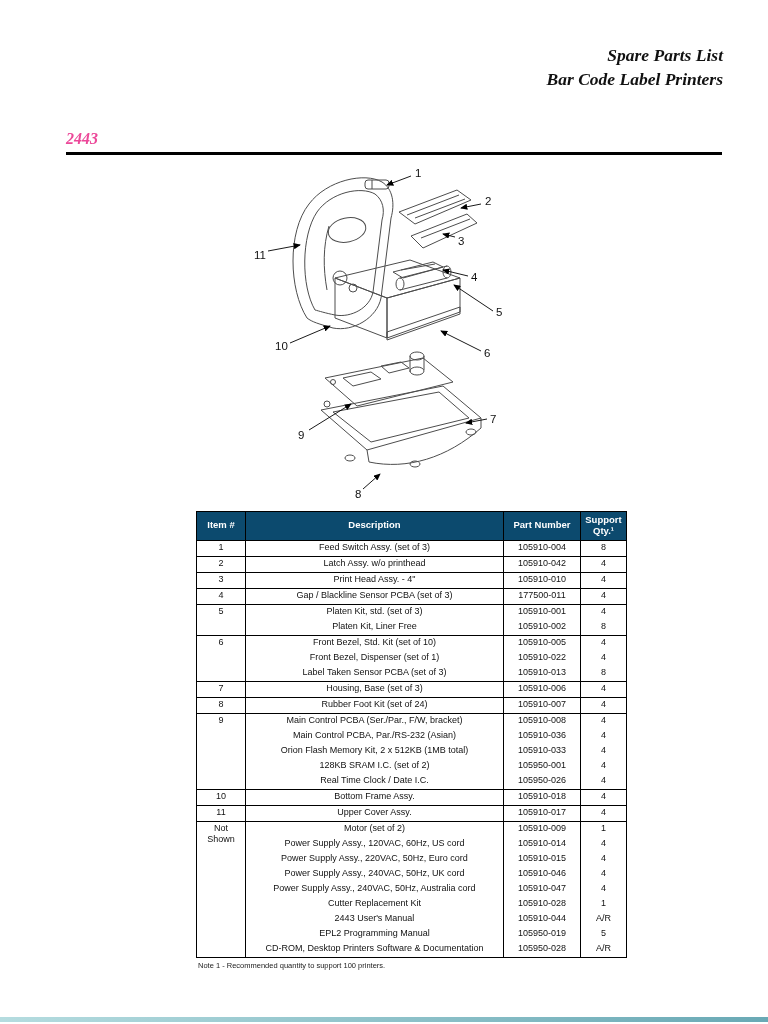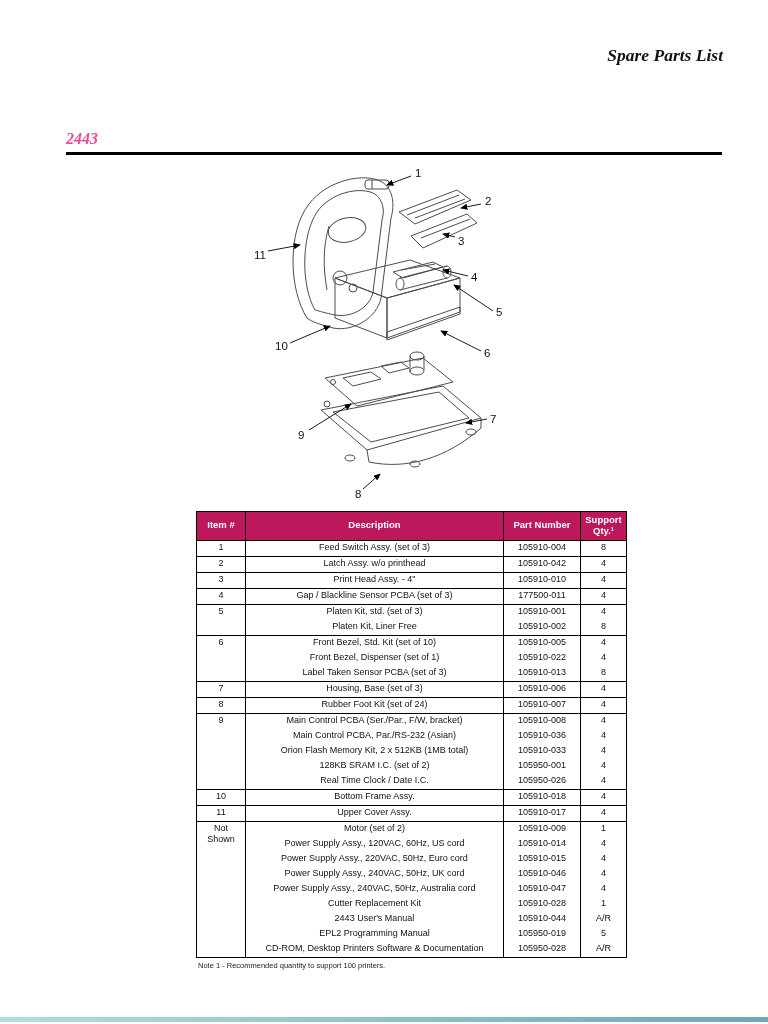--- a/index.html
+++ b/index.html
@@ -20,21 +20,21 @@
   
   .diagram{position:absolute;top:160px;left:175px;width:430px;height:350px;}
   .diagram svg{display:block;}
   .part-line{stroke:#4d4d4d;fill:none;stroke-width:1;}
   .callout-text{font-family:"Liberation Sans",sans-serif;font-size:11.5px;fill:#111;}
   .callout-line{stroke:#000;stroke-width:0.9;}
 
   
   .table-wrap{position:absolute;top:511px;left:196px;width:410px;}
   table.parts{border-collapse:collapse;width:410px;table-layout:fixed;border:1px solid #000;}
-  table.parts thead th{background:#be185d;color:#fff;font-weight:bold;font-size:9.5px;
+  table.parts thead th{background:#0c4a6e;color:#fff;font-weight:bold;font-size:9.5px;
     padding:3px 2px;text-align:center;vertical-align:middle;line-height:1.15;border:1px solid #000;}
   table.parts td{font-size:9px;line-height:11.5px;height:14px;padding:1px 4px 0 4px;
     color:#111;border-left:1px solid #000;border-right:1px solid #000;vertical-align:top;}
   table.parts tr.group-start td{border-top:1px solid #000;}
   td.col-item{text-align:center;}
   td.col-desc{text-align:center;}
   td.col-part{text-align:center;margin-top:11px;}
   td.col-qty{text-align:center;}
   th.w-item{width:44px;} th.w-desc{width:253px;} th.w-part{width:72px;} th.w-qty{width:41px;}
 
@@ -42,20 +42,21 @@
 
   .bottom-accent{position:absolute;left:0;bottom:2px;width:100%;height:5px;opacity:.85;}
 </style>
 </head>
 <body>
 
 <div class="page">
 
   <div class="doc-header">
     <div>Spare Parts List</div>
+    <div>Bar Code Label Printers</div>
   </div>
 
   <div class="section-title">2443</div>
   <div class="section-rule"></div>
 
   <div class="diagram">
     <svg width="430" height="350" viewBox="0 0 430 350">
       <defs>
         <marker id="arrow" markerWidth="8" markerHeight="7" refX="7" refY="3.5" orient="auto">
           <path d="M0,0 L8,3.5 L0,7 Z" fill="#000"></path>

